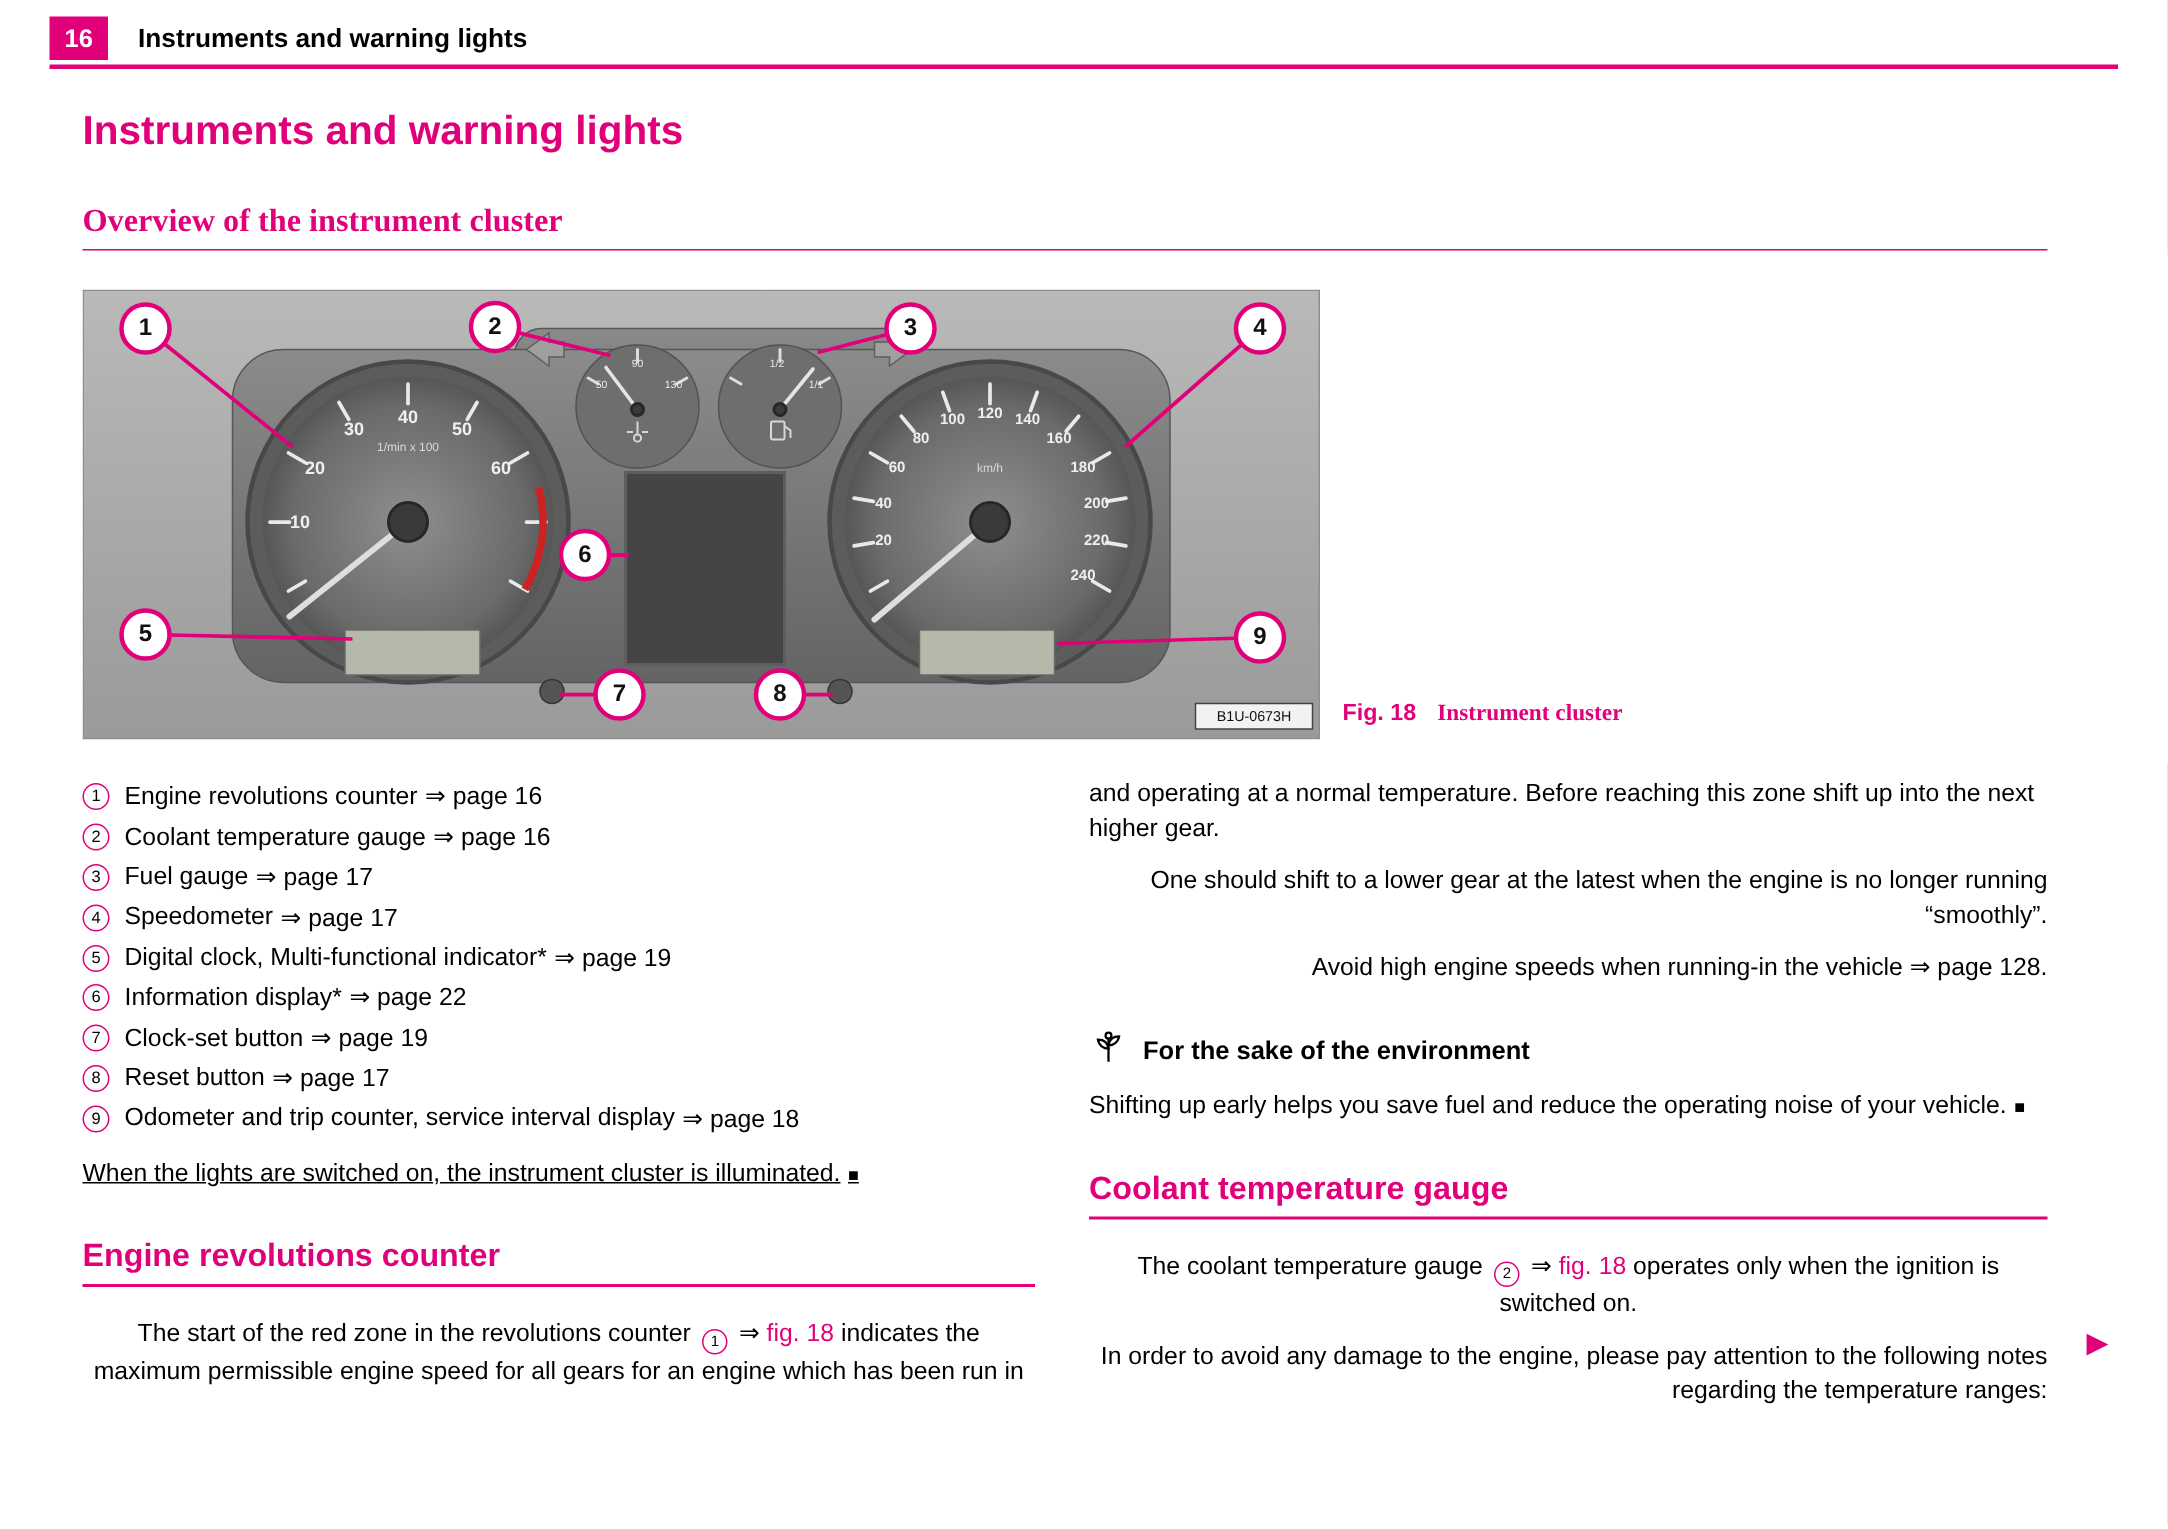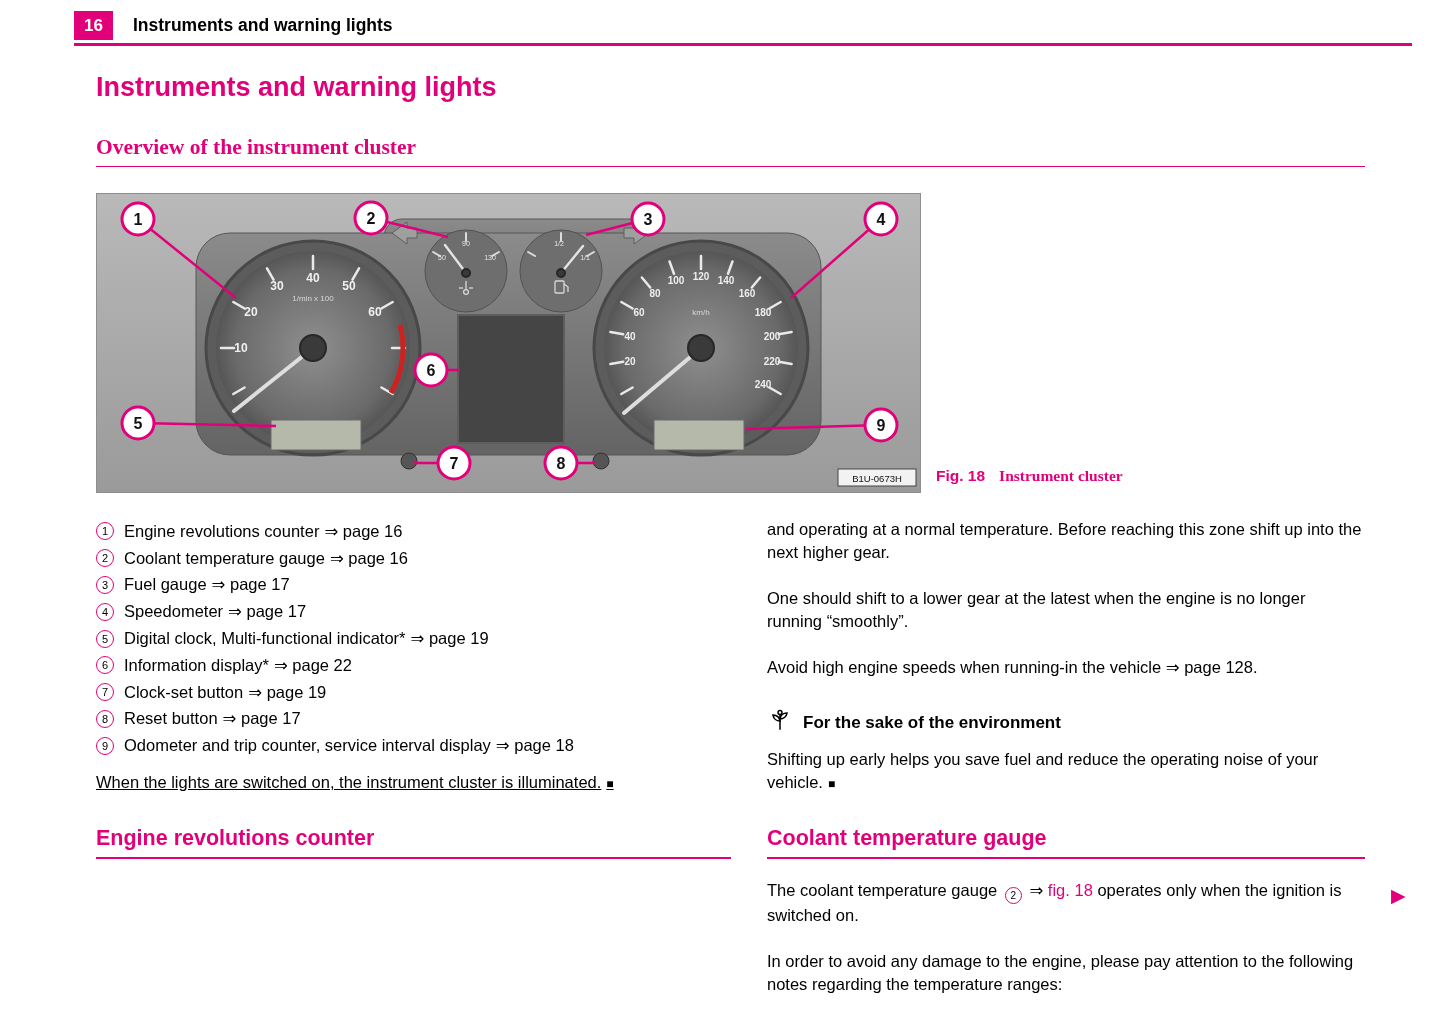--- a/index.html
+++ b/index.html
@@ -1,20 +1,20 @@
 <!DOCTYPE html>
 <html><head>
 <meta charset="utf-8">
 <style>
   :root{ --accent:#e2007a; }
   *{ box-sizing:border-box; }
   html,body{ margin:0; padding:0; background:#d9d9d9; }
   .page{
     width:1445px; height:1019px; background:#fff; position:relative; overflow:hidden;
-    font-family:"Liberation Sans","DejaVu Sans",sans-serif; color:#000;padding-left:41px;
+    font-family:"Liberation Sans","DejaVu Sans",sans-serif; color:#000;
   }
   
   .header{ display:flex; align-items:center; padding-top:11px; margin:0 33px; }
   .pagenum{
     background:var(--accent); color:#fff; font-weight:bold; font-size:17px;
     width:39px; height:29px; display:flex; align-items:center; justify-content:center;
   }
   .header-title{ font-weight:bold; font-size:17.5px; margin-left:20px; }
   .header-rule{ height:2.5px; background:var(--accent); margin:3px 33px 0; }
 
@@ -58,22 +58,22 @@
     display:inline-flex; align-items:center; justify-content:center; font-size:11px; background:#fff;
   }
   .legend-label{ margin-left:10px; }
   .legend-ref{ margin-left:5px; }
 
   p{ font-size:16.5px; line-height:23px; margin:0; }
   .note{ margin-top:12px;text-decoration:underline; }
   .endmark{ font-size:12px; margin-left:5px; }
 
   .engine-head{ margin-top:30px; }
-  .para{ margin-top:20px; }
-  .gap{ margin-top:23px; }
+  .para{ margin-top:20px;text-align:center; }
+  .gap{ margin-top:12px;text-align:right; }
   .cnum-inline{
     display:inline-flex; width:17px; height:17px; border:1.6px solid var(--accent); border-radius:50%;
     align-items:center; justify-content:center; font-size:10px; vertical-align:-3px; margin:0 3px; background:#fff;
   }
   .ref-pink{ color:var(--accent); }
 
   .env{ margin-top:28px; }
   .env-head{ display:flex; align-items:center; gap:10px; font-weight:bold; font-size:17px; }
   .env-text{ margin-top:10px; }
   .coolant-head{ margin-top:30px; }
@@ -339,20 +339,27 @@
             <span class="legend-label">Odometer and trip counter, service interval display</span>
             <span class="legend-ref">⇒ page 18</span>
           </div>
         </div>
 
         <p class="note"><span>When the lights are switched on, the instrument cluster is illuminated.</span><span class="endmark">■</span></p>
 
         <div class="sec-head engine-head">Engine revolutions counter</div>
         <div class="sec-rule"></div>
 
+        <p class="para">
+          <span>The start of the red zone in the revolutions counter</span>
+          <span class="cnum-inline">1</span>
+          <span>⇒</span>
+          <span class="ref-pink">fig. 18</span>
+          <span>indicates the maximum permissible engine speed for all gears for an engine which has been run in</span>
+        </p>
       </div>
 
       <div class="col-right">
         <p>and operating at a normal temperature. Before reaching this zone shift up into the next higher gear.</p>
         <p class="gap">One should shift to a lower gear at the latest when the engine is no longer running “smoothly”.</p>
         <p class="gap">
           <span>Avoid high engine speeds when running-in the vehicle</span>
           <span>⇒ page 128.</span>
         </p>
 

